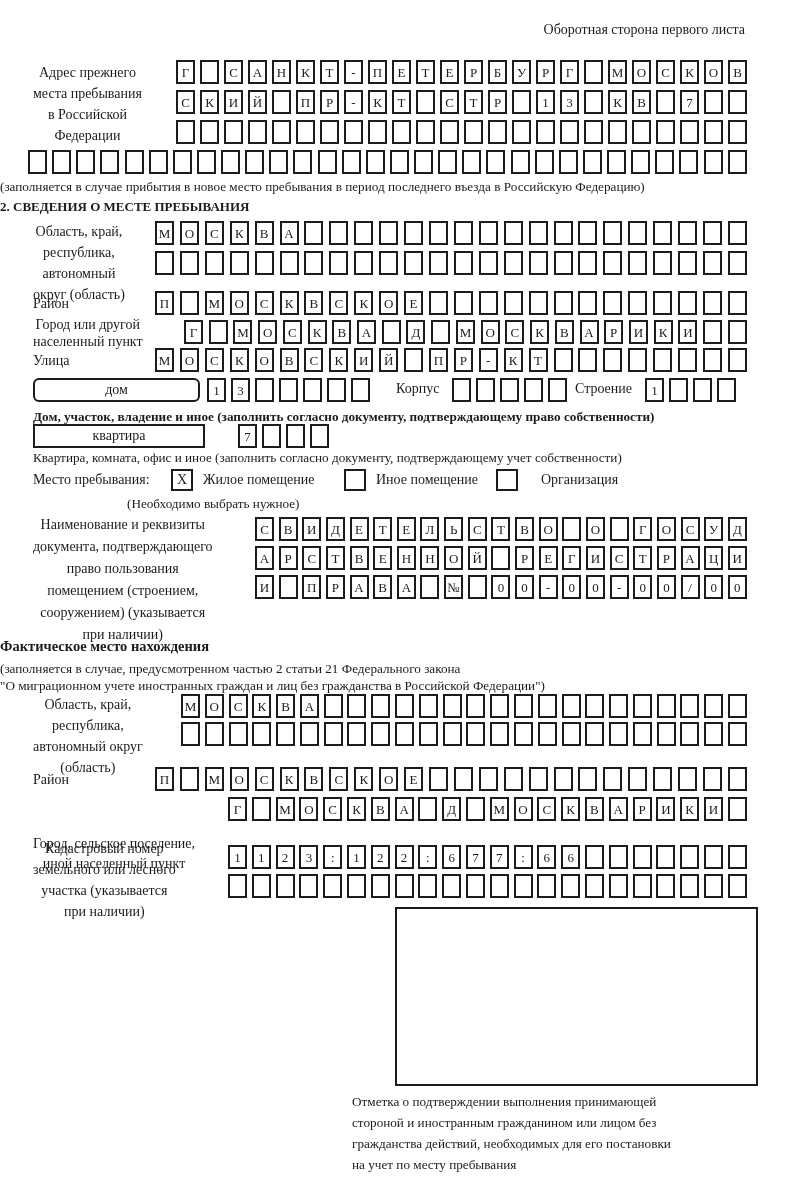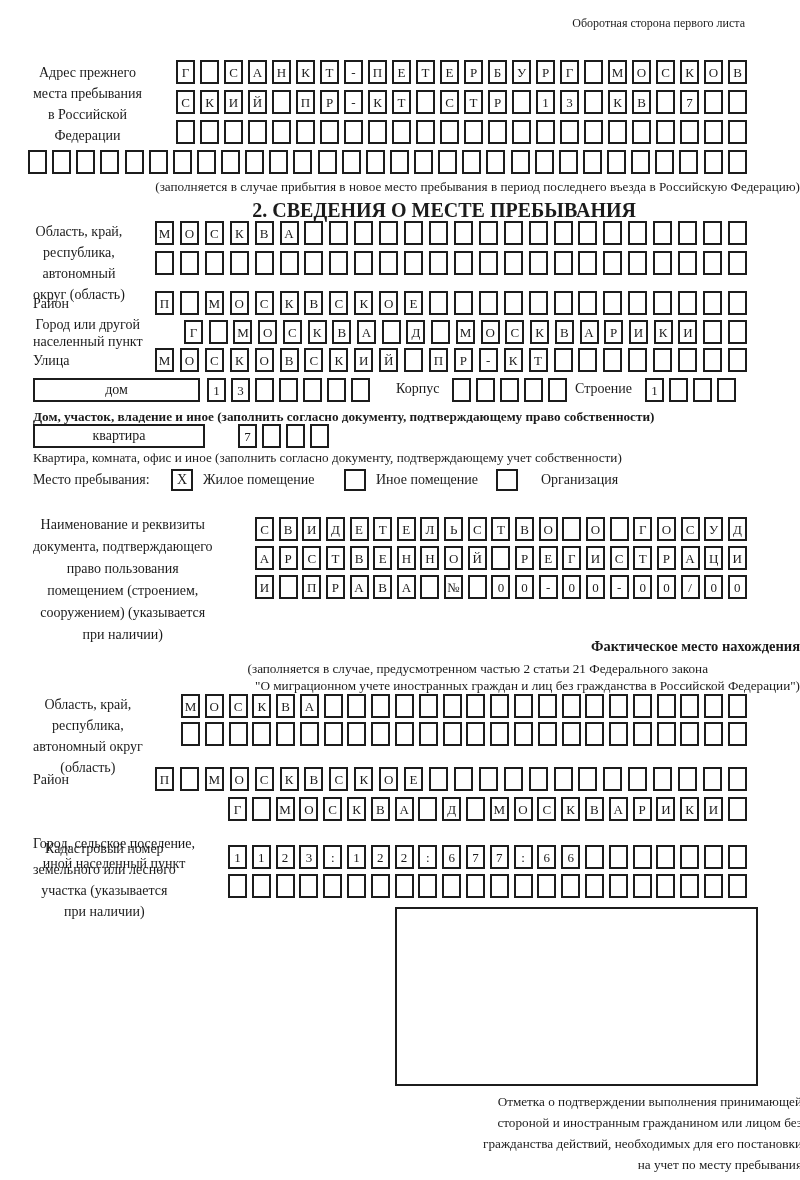--- a/index.html
+++ b/index.html
@@ -9,21 +9,21 @@
     margin:0 auto;
     background:#ffffff;
     color:#1b1b1b;
     font-family:"Liberation Serif","DejaVu Serif",serif;
     font-size:14px;
     overflow:hidden;
   }
   .abs{position:absolute;}
   .lab{position:absolute;white-space:pre-line;line-height:21px;text-align:center;}
   .note{position:absolute;font-size:13.2px;}
-  .center{text-align:right;}
+  .center{text-align:left;}
   .bold{font-weight:bold;}
   .grid{position:absolute;display:flex;justify-content:space-between;}
   .grid.gap{justify-content:flex-start;gap:5px;}
   .cell{
     box-sizing:border-box;flex:0 0 19px;
     width:19px;height:24px;
     border:2px solid #1c1c1c;
     display:flex;align-items:center;justify-content:center;
     font-size:13px;line-height:1;background:#fff;
   }
@@ -42,21 +42,21 @@
   .stampbox{
     position:absolute;box-sizing:border-box;
     border:2px solid #1c1c1c;background:#fff;
   }
 </style>
 </head>
 <body>
 
 <div class="page">
 
-  <div class="abs" style="right:55px;top:16px;font-size:12px;">Оборотная сторона первого листа</div>
+  <div class="abs" style="right:55px;top:22px;font-size:14px;">Оборотная сторона первого листа</div>
 
   <div class="lab" style="left:33px;top:62px;">Адрес прежнего
 места пребывания
 в Российской
 Федерации</div>
   <div class="grid" style="left:176px;top:60px;width:571px;">
       <span class="cell">Г</span>
       <span class="cell"></span>
       <span class="cell">С</span>
       <span class="cell">А</span>
@@ -160,21 +160,21 @@
       <span class="cell"></span>
       <span class="cell"></span>
       <span class="cell"></span>
       <span class="cell"></span>
       <span class="cell"></span>
       <span class="cell"></span>
       <span class="cell"></span>
     </div>
   <div class="note center" style="left:0;top:179px;width:800px;">(заполняется в случае прибытия в новое место пребывания в период последнего въезда в Российскую Федерацию)</div>
 
-  <div class="abs center bold" style="left:0;top:199px;width:636px;font-size:20px;">2. СВЕДЕНИЯ О МЕСТЕ ПРЕБЫВАНИЯ</div>
+  <div class="abs center bold" style="left:0;top:199px;width:636px;font-size:13px;">2. СВЕДЕНИЯ О МЕСТЕ ПРЕБЫВАНИЯ</div>
 
   <div class="lab" style="left:33px;top:221px;">Область, край,
 республика,
 автономный
 округ (область)</div>
   <div class="grid" style="left:155px;top:221px;width:592px;">
       <span class="cell">М</span>
       <span class="cell">О</span>
       <span class="cell">С</span>
       <span class="cell">К</span>
@@ -303,21 +303,21 @@
       <span class="cell"></span>
       <span class="cell"></span>
       <span class="cell"></span>
       <span class="cell"></span>
       <span class="cell"></span>
       <span class="cell"></span>
       <span class="cell"></span>
       <span class="cell"></span>
     </div>
 
-  <div class="labelbox" style="left:33px;top:378px;width:167px;">дом</div>
+  <div class="labelbox" style="left:33px;top:378px;width:167px;border-radius:6px;">дом</div>
   <div class="grid gap" style="left:207px;top:378px;">
       <span class="cell">1</span>
       <span class="cell">3</span>
       <span class="cell"></span>
       <span class="cell"></span>
       <span class="cell"></span>
       <span class="cell"></span>
       <span class="cell"></span>
     </div>
   <div class="abs" style="left:396px;top:381px;">Корпус</div>
@@ -346,20 +346,21 @@
     </div>
   <div class="note" style="left:33px;top:450px;">Квартира, комната, офис и иное (заполнить согласно документу, подтверждающему учет собственности)</div>
 
   <div class="abs" style="left:33px;top:472px;">Место пребывания:</div>
   <div class="cbox" style="left:171px;top:469px;">X</div>
   <div class="abs" style="left:203px;top:472px;">Жилое помещение</div>
   <div class="cbox" style="left:344px;top:469px;"></div>
   <div class="abs" style="left:376px;top:472px;font-family:Liberation Serif, serif;">Иное помещение</div>
   <div class="cbox" style="left:496px;top:469px;"></div>
   <div class="abs" style="left:541px;top:472px;">Организация</div>
+  <div class="note center" style="left:127px;top:496px;width:400px;">(Необходимо выбрать нужное)</div>
 
   <div class="lab" style="left:33px;top:514px;line-height:22px;">Наименование и реквизиты
 документа, подтверждающего
 право пользования
 помещением (строением,
 сооружением) (указывается
 при наличии)</div>
   <div class="grid" style="left:255px;top:517px;width:492px;">
       <span class="cell">С</span>
       <span class="cell">В</span>
@@ -424,21 +425,21 @@
       <span class="cell">0</span>
       <span class="cell">-</span>
       <span class="cell">0</span>
       <span class="cell">0</span>
       <span class="cell">/</span>
       <span class="cell">0</span>
       <span class="cell">0</span>
     </div>
 
   <div class="abs center bold" style="left:0;top:638px;width:800px;font-size:14.5px;">Фактическое место нахождения</div>
-  <div class="note center" style="left:16px;top:661px;width:692px;">(заполняется в случае, предусмотренном частью 2 статьи 21 Федерального закона</div>
+  <div class="note center" style="left:0;top:661px;width:692px;">(заполняется в случае, предусмотренном частью 2 статьи 21 Федерального закона</div>
   <div class="note center" style="left:0;top:678px;width:800px;">"О миграционном учете иностранных граждан и лиц без гражданства в Российской Федерации")</div>
 
   <div class="lab" style="left:33px;top:694px;">Область, край,
 республика,
 автономный округ
 (область)</div>
   <div class="grid" style="left:181px;top:694px;width:566px;">
       <span class="cell">М</span>
       <span class="cell">О</span>
       <span class="cell">С</span>

